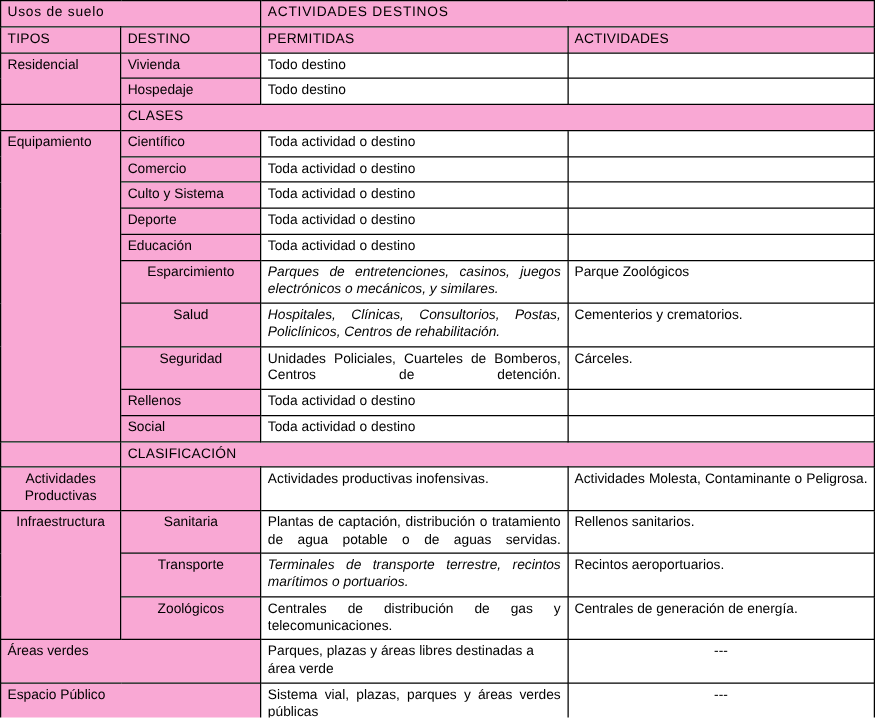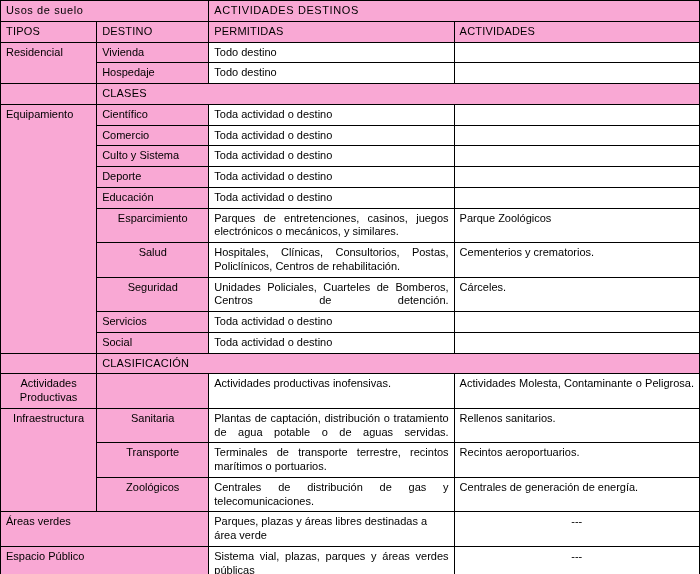--- a/index.html
+++ b/index.html
@@ -40,20 +40,21 @@
   .hdr {
     font-weight: normal;
     letter-spacing: 0.2px;
   }
   .mid {
     vertical-align: middle;
   }
   .justify {
     text-align: justify;
     text-align-last: left;
+    font-style: italic;
   }
   .center {
     text-align: center;
   }
   .c-tipos { width: 96px; }
   .c-destino { width: 112px; }
   .c-permitidas { width: 245px; }
   .c-prohibidas { width: 245px; }
   .tall { line-height: 1.3; }
   .spread {
@@ -141,21 +142,21 @@
         <td class="shade label-top">Salud</td>
         <td class="justify tall">Hospitales, Clínicas, Consultorios, Postas, Policlínicos, Centros de rehabilitación.</td>
         <td class="mid">Cementerios y crematorios.</td>
       </tr>
       <tr>
         <td class="shade label-top">Seguridad</td>
         <td class="spread tall">Unidades Policiales, Cuarteles de Bomberos, Centros de detención.</td>
         <td class="mid">Cárceles.</td>
       </tr>
       <tr>
-        <td class="shade">Servicios</td>
+        <td class="shade">Rellenos</td>
         <td>Toda actividad o destino</td>
         <td></td>
       </tr>
       <tr>
         <td class="shade">Social</td>
         <td>Toda actividad o destino</td>
         <td></td>
       </tr>
 
       <tr>

